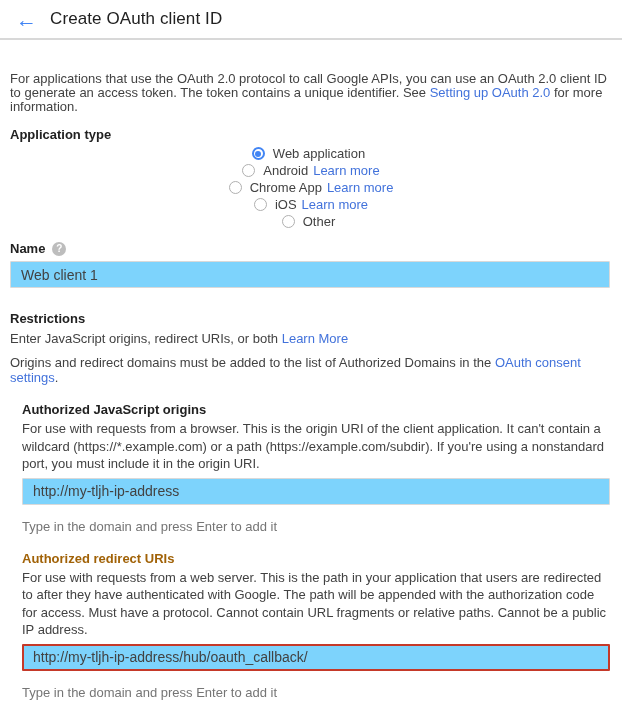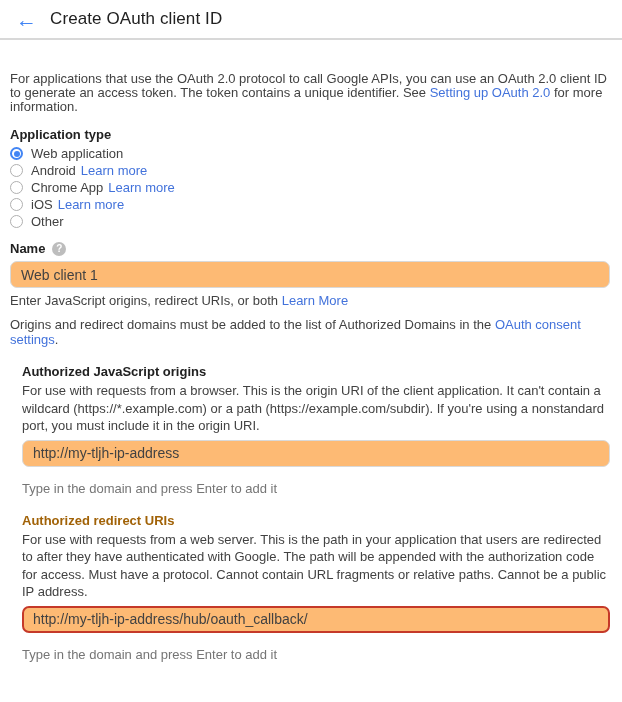--- a/index.html
+++ b/index.html
@@ -30,21 +30,21 @@
 
   .intro { margin: 32px 0 0 0; line-height: 14px; max-width: 600px; }
 
   a.link { color: #4272db; text-decoration: none; cursor: pointer; }
 
   .section-label { font-weight: bold; color: #212121; font-size: 13px; }
   .app-type-label { margin-top: 13px; }
 
   
   .radio-group { margin-top: 3px; }
-  .radio-row { display: flex; align-items: center; height: 17px; cursor: pointer; }
+  .radio-row { display: flex; align-items: center; height: 17px; cursor: pointer; justify-content: center; }
   .radio {
     width: 13px; height: 13px; border-radius: 50%;
     border: 1.5px solid #b0b0b0; margin: 0 8px 0 0; flex: 0 0 auto;
     position: relative; background: #fff;
   }
   .radio.checked { border: 2px solid #4285f4; }
   .radio.checked::after {
     content: ""; position: absolute; left: 1.5px; top: 1.5px;
     width: 6px; height: 6px; border-radius: 50%; background: #4285f4;
   }
@@ -52,23 +52,23 @@
 
   
   .field-label-row { margin-top: 11px; display: flex; align-items: center; }
   .help-icon {
     width: 14px; height: 14px; border-radius: 50%; background: #bdbdbd;
     color: #ffffff; font-size: 10px; font-weight: bold; line-height: 14px;
     text-align: center; margin-left: 7px; cursor: pointer;
   }
   .text-input {
     display: block; width: 600px; height: 27px; margin-top: 5px;
-    border: 1px solid #d9d9d9; border-radius: 7px;
+    border: 1px solid #d9d9d9; border-radius: 1px;
     font-family: "Liberation Sans", sans-serif; font-size: 14px; color: #424242;
-    padding: 2px 10px; outline: none; background: #fdba74;
+    padding: 2px 10px; outline: none; background: #7dd3fc;
   }
 
   .restrictions-heading { margin-top: 23px; }
   .restr-line1 { margin-top: 5px; }
   .restr-line2 { margin-top: 9px; }
 
   .subsection { margin-left: 12px; margin-top: 17px; }
   .subsection .desc { margin-top: 3px; line-height: 17.5px; max-width: 585px; }
   .subsection .text-input { width: 588px; margin-top: 5px; }
   .helper { color: #757575; margin-top: 14px; }
@@ -119,20 +119,21 @@
         <a class="link"></a>
       </div>
     </div>
 
     <div class="field-label-row">
       <span class="section-label">Name</span>
       <span class="help-icon">?</span>
     </div>
     <input class="text-input" value="Web client 1" style="">
 
+    <div class="section-label restrictions-heading">Restrictions</div>
     <div class="restr-line1"><span>Enter JavaScript origins, redirect URIs, or both </span><a class="link">Learn More</a></div>
     <div class="restr-line2"><span>Origins and redirect domains must be added to the list of Authorized Domains in the </span><a class="link">OAuth consent settings</a><span>.</span></div>
 
     <div class="subsection">
       <div class="section-label">Authorized JavaScript origins</div>
       <div class="desc">For use with requests from a browser. This is the origin URI of the client application. It can't contain a wildcard (https://*.example.com) or a path (https://example.com/subdir). If you're using a nonstandard port, you must include it in the origin URI.</div>
       <input class="text-input" value="http://my-tljh-ip-address" style="">
       <div class="helper">Type in the domain and press Enter to add it</div>
     </div>
 

